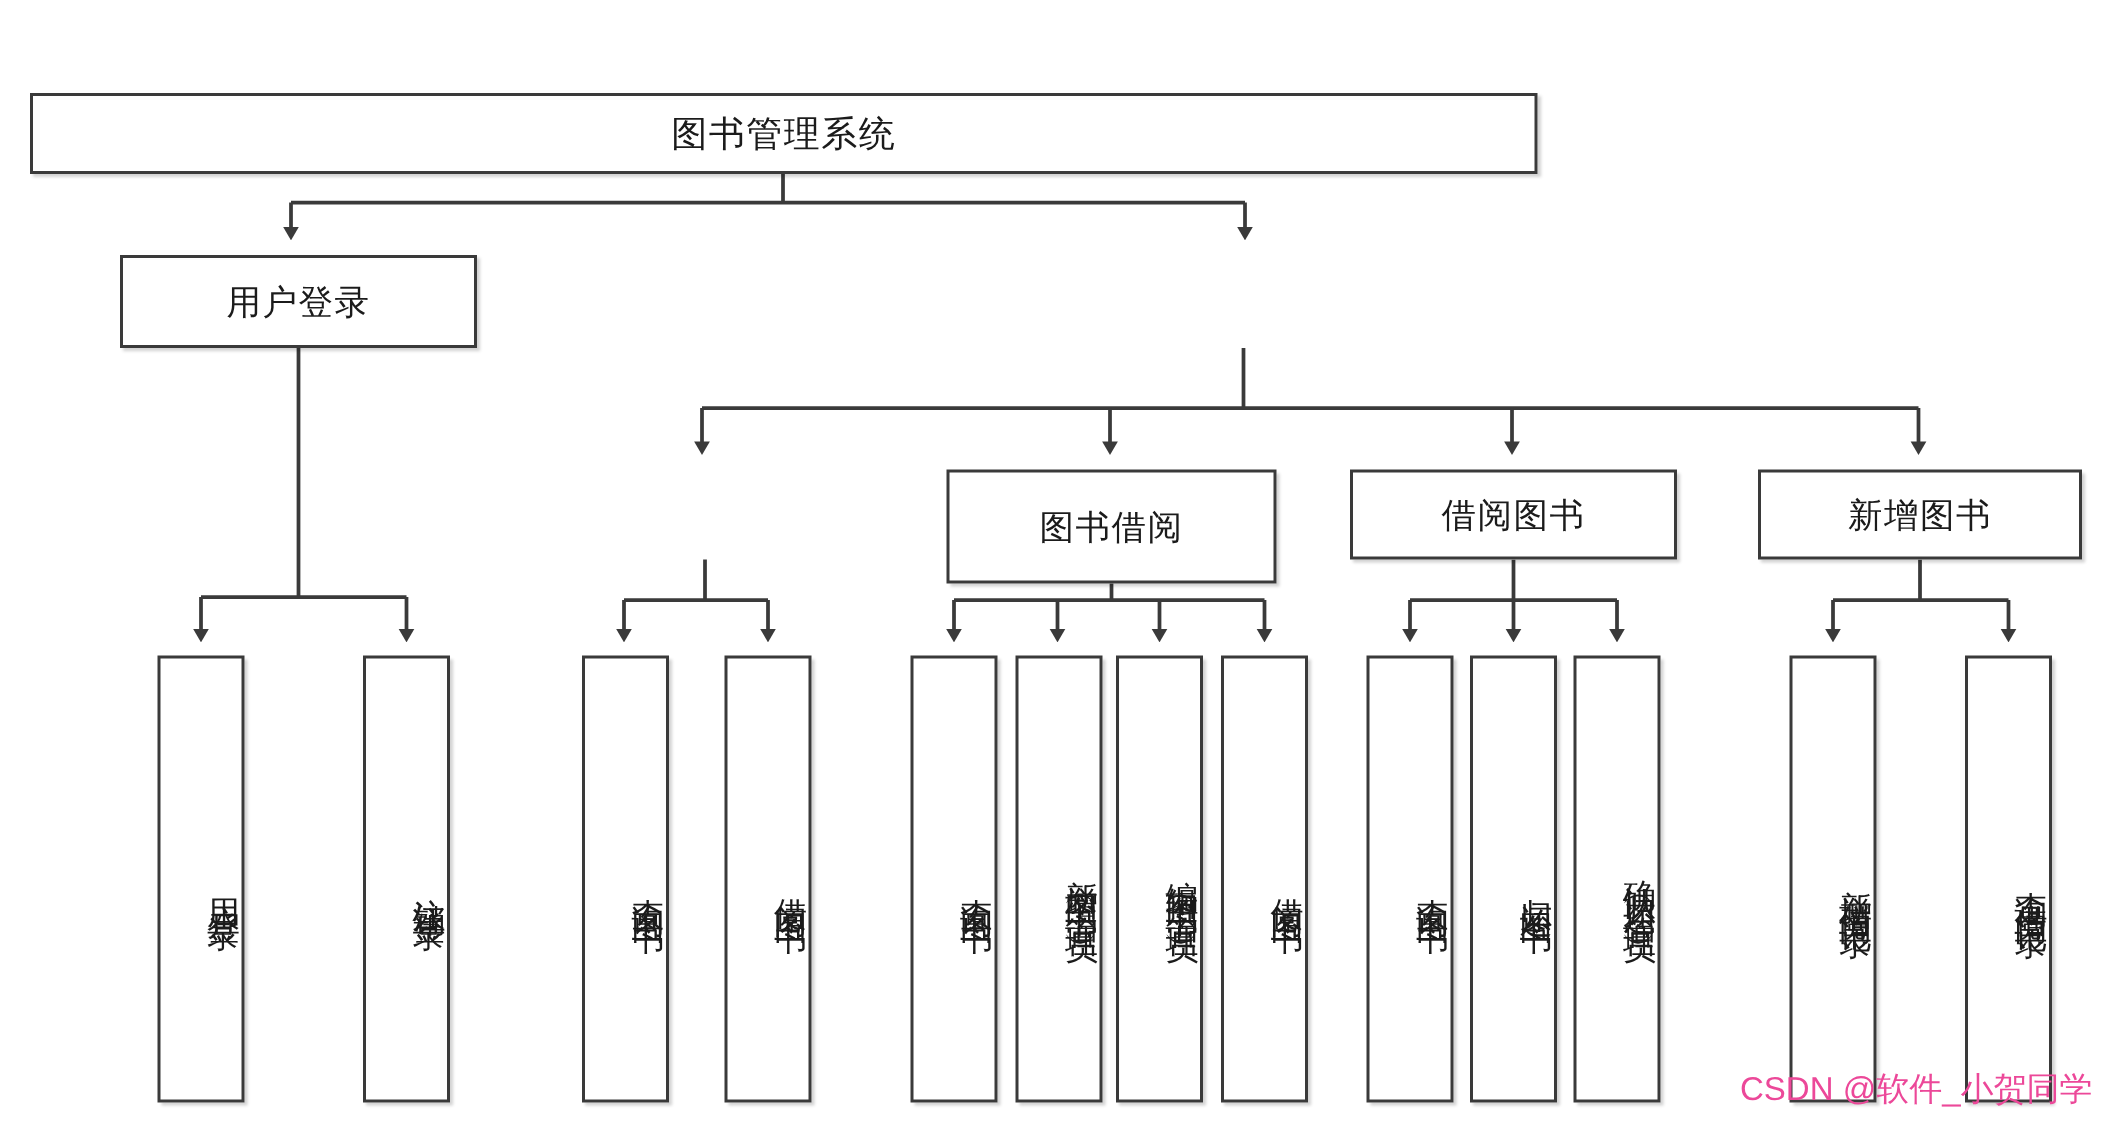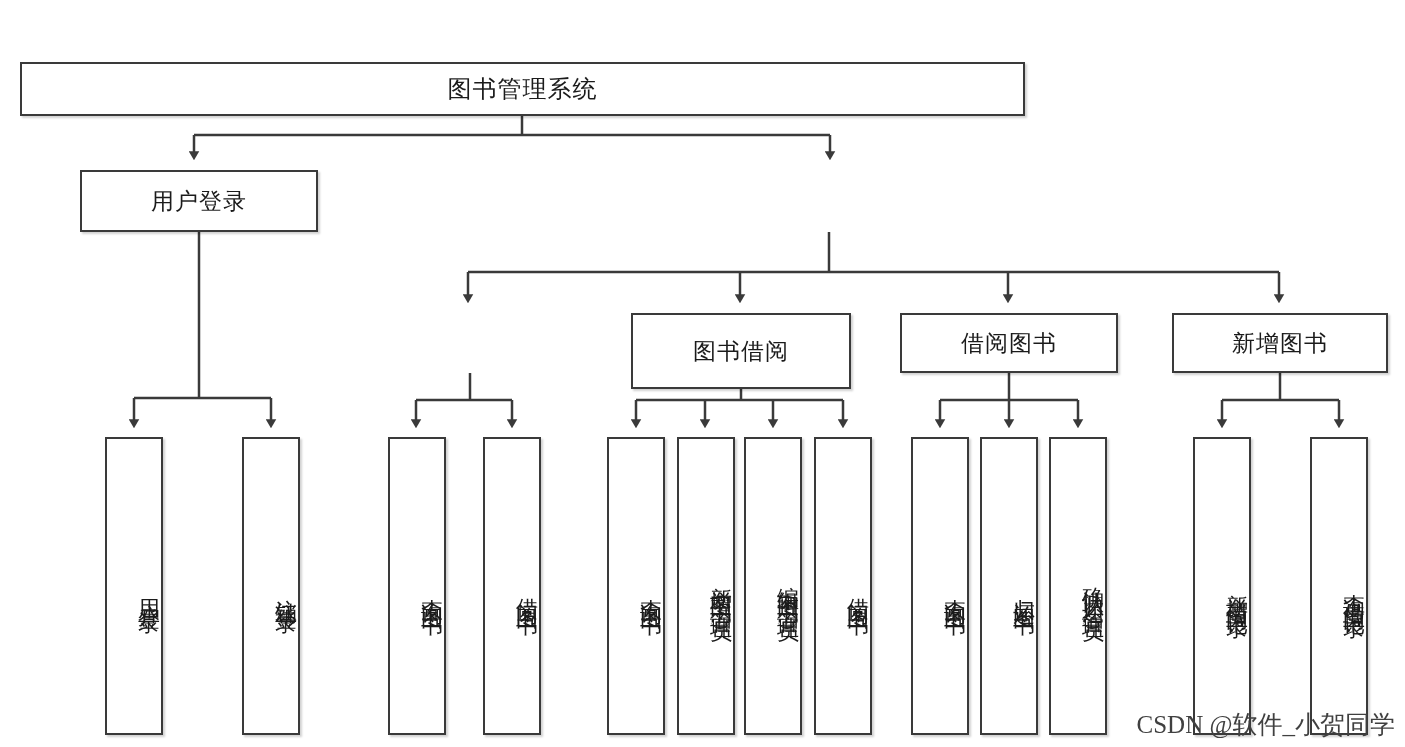--- a/index.html
+++ b/index.html
@@ -50,25 +50,25 @@
     justify-content: center;
     line-height: 1.05;
   }
   .node.root {
     font-size: 24px;
   }
   .watermark {
     position: absolute;
     right: 10px;
     bottom: 6px;
-    font-size: 25px;
-    color: #404040;
+    font-size: 22px;
+    color: #ec4899;
     z-index: 5;
     white-space: nowrap;
-    font-family: Liberation Serif, serif;
+    font-family: Liberation Sans, sans-serif;
   }
 </style>
 </head>
 <body>
 
 <div id="canvas">
 
   <svg id="wires" viewBox="0 0 1405 747" xmlns="http://www.w3.org/2000/svg">
     <defs>
       <marker id="arrow" viewBox="0 0 12 14" refX="1" refY="7" markerWidth="9" markerHeight="11" orient="auto-start-reverse" markerUnits="userSpaceOnUse">

